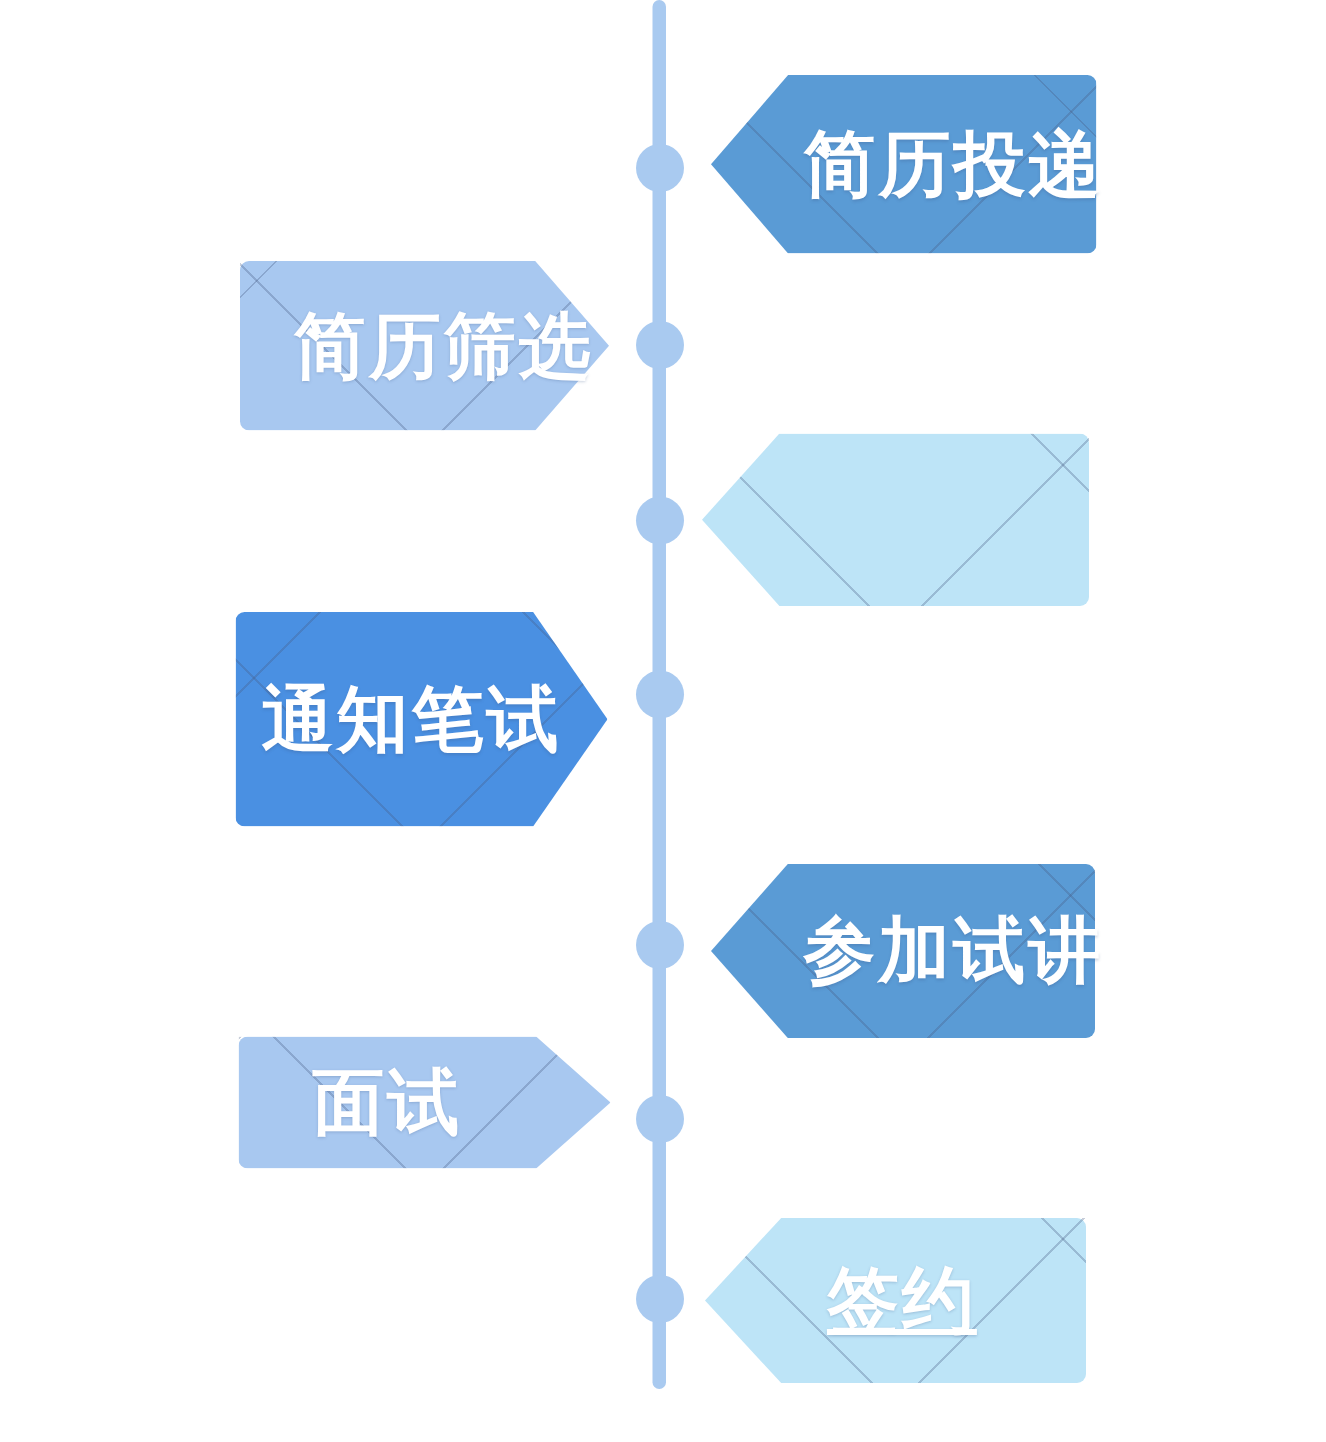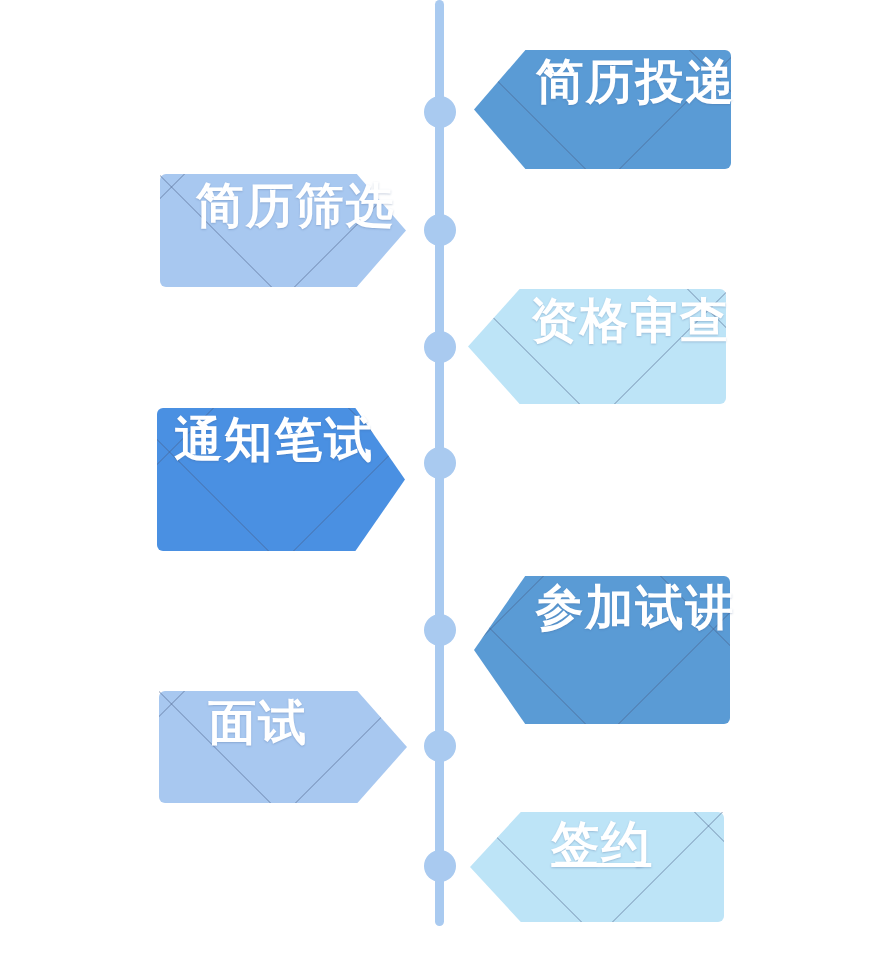--- a/index.html
+++ b/index.html
@@ -37,21 +37,21 @@
     margin-top: -16px;
     border-radius: 50%;
     background: #a9caf0;
     left: 440px;
   }
 
   
   .banner {
     position: absolute;
     display: flex;
-    align-items: flex-start;
+    align-items: center;
     box-sizing: border-box;
   }
   .banner-shape {
     position: absolute;
     inset: 0;
     border-radius: 6px;
   }
   
   .banner-texture {
     position: absolute;
@@ -129,36 +129,35 @@
 
   <div class="banner left" style="left:160px; top:174px; width:246px; height:113px;padding-left:20px;">
     <div class="banner-shape" style="background:#a8c8f0;"></div>
     <div class="banner-texture"></div>
     <span class="banner-label">简历筛选</span>
   </div>
 
   <div class="banner right" style="left:468px; top:289px; width:258px; height:115px;">
     <div class="banner-shape" style="background:#bde4f7;"></div>
     <div class="banner-texture"></div>
-    <span class="banner-label">资格审查</span>
   </div>
 
   <div class="banner left" style="left:157px; top:408px; width:248px; height:143px;">
     <div class="banner-shape" style="background:#4a90e2;"></div>
     <div class="banner-texture"></div>
     <span class="banner-label">通知笔试</span>
   </div>
 
-  <div class="banner right" style="left:474px; top:576px; width:256px; height:148px;">
+  <div class="banner right" style="left:474px; top:576px; width:256px; height:116px;">
     <div class="banner-shape" style="background:#5a9bd5;"></div>
     <div class="banner-texture"></div>
     <span class="banner-label">参加试讲</span>
   </div>
 
-  <div class="banner left center-text" style="left:159px; top:691px; width:248px; height:112px;">
+  <div class="banner left center-text" style="left:159px; top:691px; width:248px; height:88px;">
     <div class="banner-shape" style="background:#a8c8f0;"></div>
     <div class="banner-texture"></div>
     <span class="banner-label">面试</span>
   </div>
 
   <div class="banner right" style="left:470px; top:812px; width:254px; height:110px;">
     <div class="banner-shape" style="background:#bde4f7;"></div>
     <div class="banner-texture"></div>
     <span class="banner-label" style="margin-left:32%;text-decoration:underline;">签约</span>
   </div>

